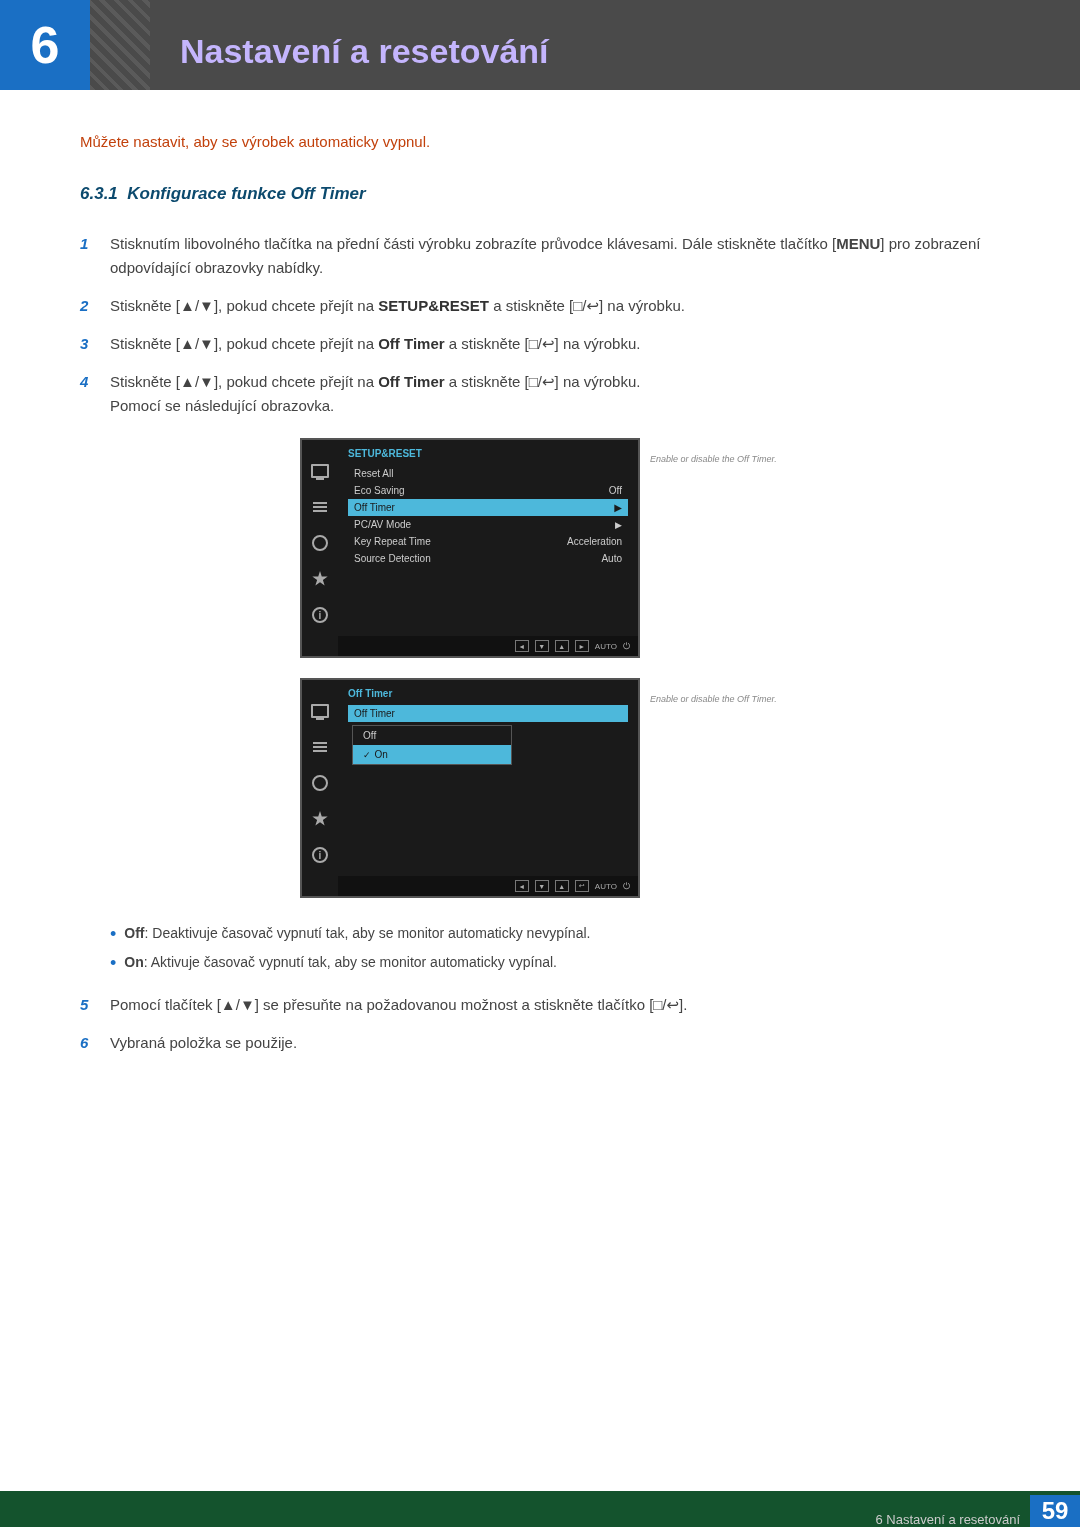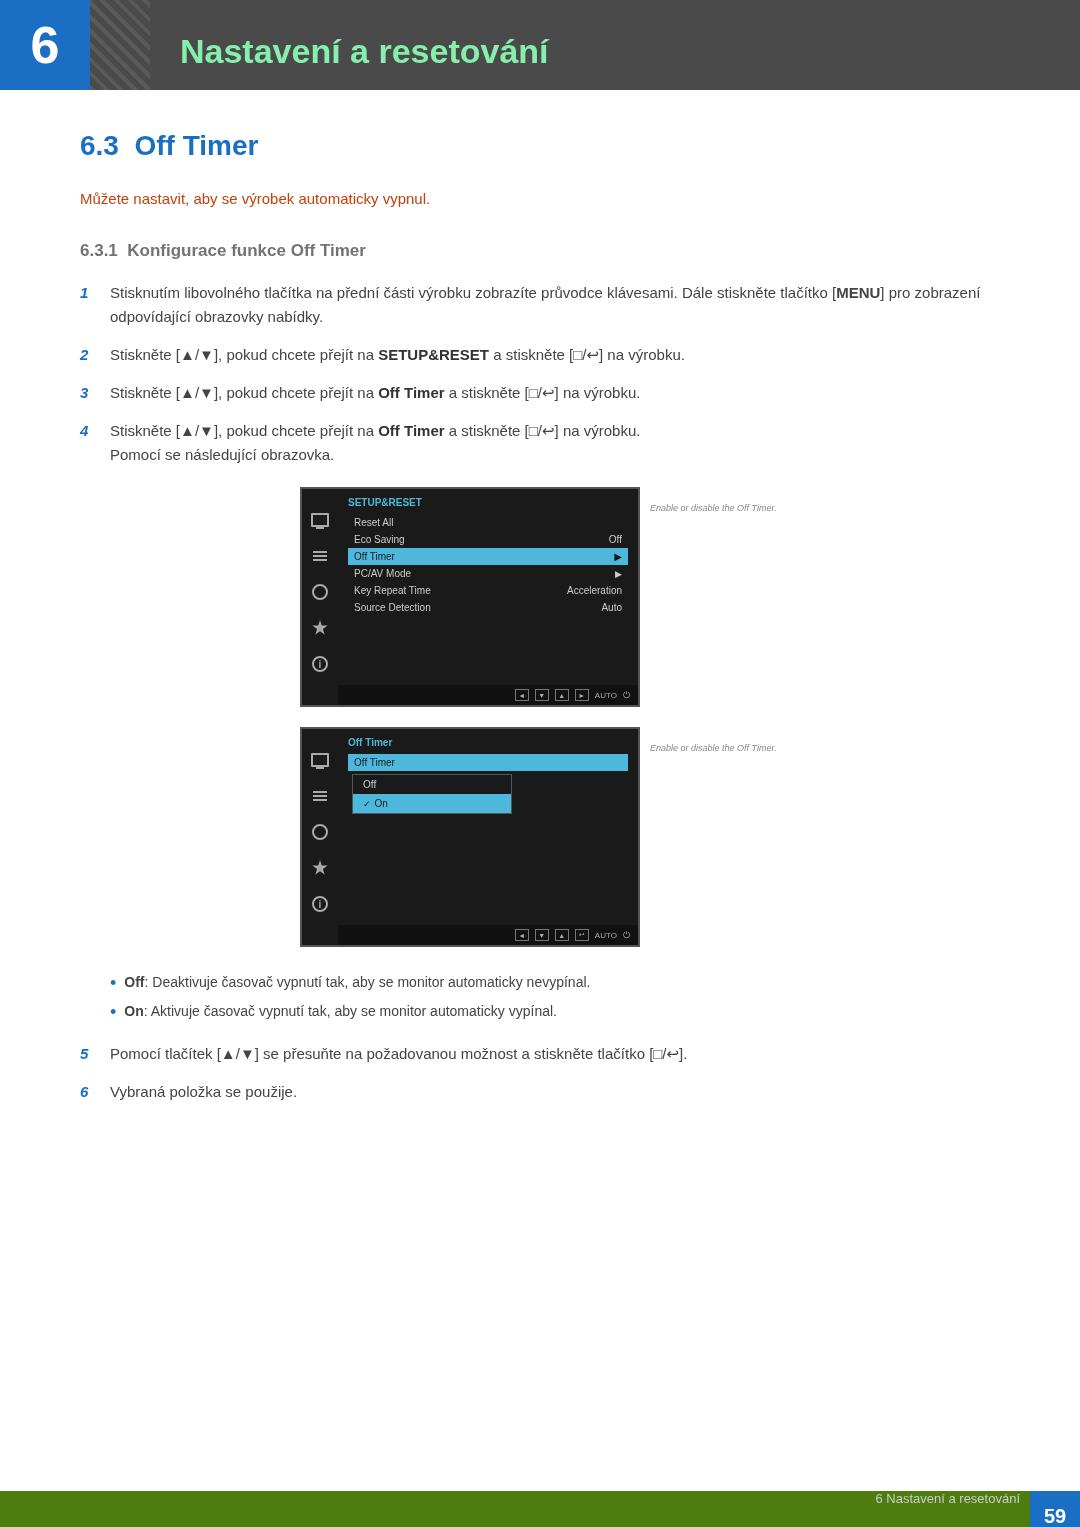--- a/index.html
+++ b/index.html
@@ -41,21 +41,21 @@
       background: repeating-linear-gradient(
         45deg,
         #5a5a5a,
         #5a5a5a 4px,
         #4a4a4a 4px,
         #4a4a4a 10px
       );
       flex-shrink: 0;
     }
     .chapter-title {
-      color: #86efac;
+      color: #c4b5fd;
       font-size: 34px;
       font-weight: bold;
       padding-left: 30px;
       margin-top: 12px;
     }
 
     
     .content {
       padding: 0 80px;
     }
@@ -68,24 +68,25 @@
     }
 
     .intro-text {
       font-size: 15px;
       color: #c2410c;
       margin-bottom: 30px;
       line-height: 1.6;
     }
 
     .subsection-title {
-      color: #737373;
+      color: #0c4a6e;
       font-size: 17px;
       font-weight: bold;
-      margin-bottom: 20px;
+      margin-bottom: 28px;
+      font-style: italic;
     }
 
     .steps-list {
       list-style: none;
       padding: 0;
     }
 
     .step-item {
       display: flex;
       align-items: flex-start;
@@ -363,42 +364,42 @@
       margin-top: 2px;
     }
 
     
     .page-footer {
       position: fixed;
       bottom: 0;
       left: 0;
       width: 1080px;
       height: 36px;
-      background: #4d7c0f;
-      display: flex;
-      align-items: flex-start;
+      background: #14532d;
+      display: flex;
+      align-items: flex-end;
       justify-content: flex-end;
       padding-right: 0;
     }
 
     .footer-text {
       color: #ccc;
       font-size: 13px;
       padding-right: 10px;
     }
 
     .footer-page-box {
       background: #1a6fc4;
       width: 50px;
-      height: 51px;
+      height: 32px;
       display: flex;
       align-items: center;
       justify-content: center;
       color: white;
-      font-size: 20px;
+      font-size: 24px;
       font-weight: bold;
     }
 
     kbd {
       font-family: Arial, sans-serif;
       font-weight: bold;
       margin-top: 28px;
     }
 
     .menu-arrow {
@@ -412,23 +413,20 @@
 <div class="chapter-header">
   <div class="chapter-number-box">
     <span>6</span>
   </div>
   <div class="chapter-header-pattern"></div>
   <div class="chapter-title">Nastavení a resetování</div>
 </div>
 
 <div class="content">
 
-  <div class="section-title">
-    <span>6.3</span>&nbsp;&nbsp;<span>Off Timer</span>
-  </div>
 
   <p class="intro-text">Můžete nastavit, aby se výrobek automaticky vypnul.</p>
 
   <div class="subsection-title">
     <span>6.3.1</span>&nbsp;&nbsp;<span>Konfigurace funkce Off Timer</span>
   </div>
 
   <ol class="steps-list">
 
     <li class="step-item">

